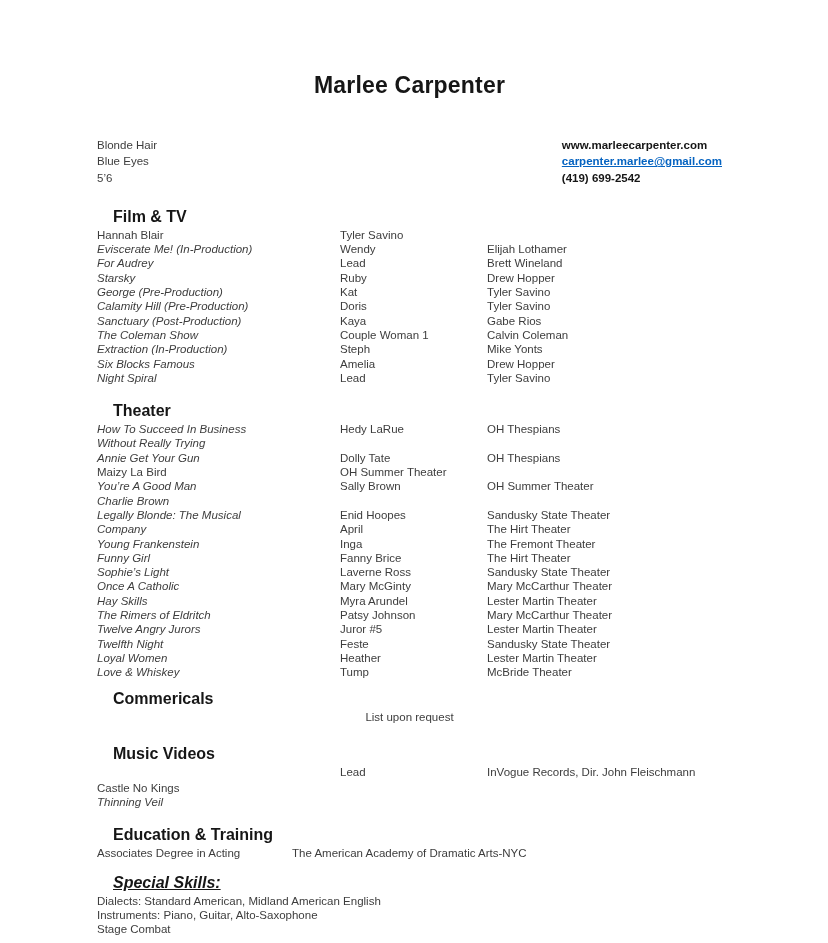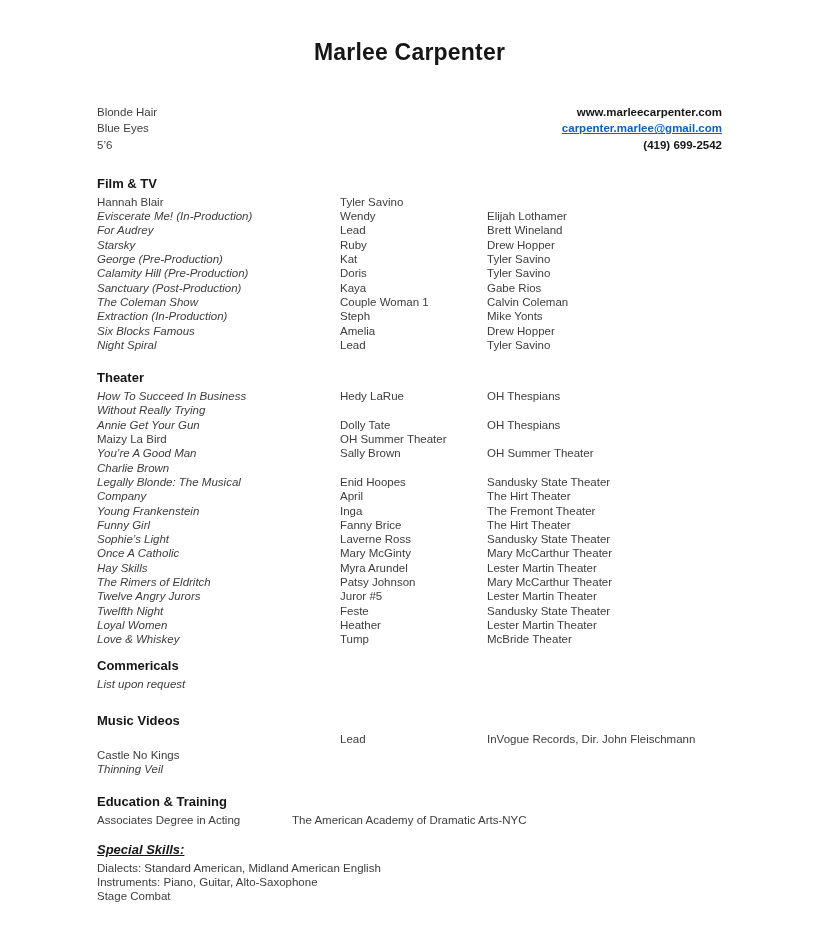--- a/index.html
+++ b/index.html
@@ -5,59 +5,60 @@
   * { margin:0; padding:0; box-sizing:border-box; }
   html,body { background:#ffffff; }
   body {
     width:828px; height:943px;
     font-family:"Liberation Sans","DejaVu Sans",sans-serif;
     color:#3d3d3d;
     overflow:hidden;
   }
   .page {
     width:828px; height:943px;
-    padding:38px 106px 0 97px;
+    padding:71px 106px 0 97px;
   }
   .doc-title {
     text-align:center;
     font-size:23px;
     font-weight:700;
     color:#161616;
     line-height:29px;
     letter-spacing:.2px;
   }
   .header-info {
     margin-top:37px;
     display:flex;
     justify-content:space-between;
     font-size:11.5px;
     line-height:16px;
     gap:35px;
   }
   .header-left div { line-height:16.3px; }
-  .header-right { text-align:right; }
+  .header-right { text-align:left; }
   .header-right div, .header-right a { display:block; font-weight:700; color:#161616; line-height:16.3px; }
   a.email-link { color:#0563c1; text-decoration:underline; }
   .section { font-size:11.5px; }
   .section-heading {
-    font-size:13px;
+    font-size:16px;
     font-weight:700;
     color:#161616;
     line-height:15px;
     margin-bottom:4px;
+    margin-left:16px;
   }
   .section-heading.underlined { text-decoration:underline;font-style:italic; }
   .cast-row {
     display:grid;
     grid-template-columns:243px 147px 1fr;
     line-height:14.3px;
   }
   .col-title { font-style:italic; }
   .col-title.roman { font-style:normal;margin-top:16px; }
-  .note-line { font-style:italic; line-height:14.3px; }
+  .note-line { line-height:14.3px;text-align:center; }
   .edu-row {
     display:grid;
     grid-template-columns:195px 1fr;
     line-height:14.3px;
   }
   .skill-line { line-height:14.3px; }
   .sec-film { margin-top:23px; }
   .sec-theater { margin-top:18px; }
   .sec-commercials { margin-top:11px; }
   .sec-music { margin-top:22px; }

